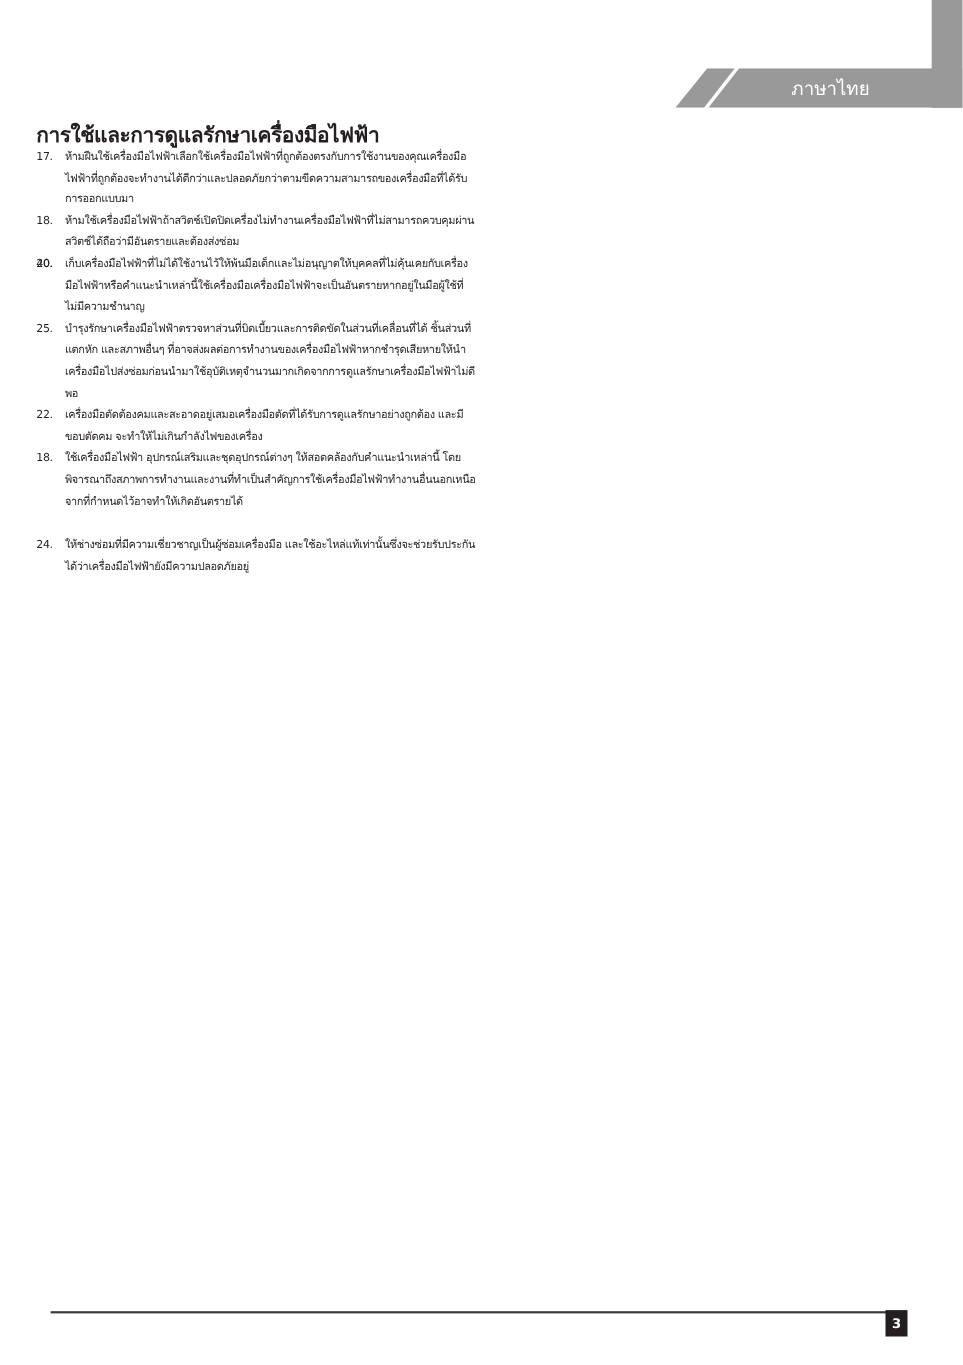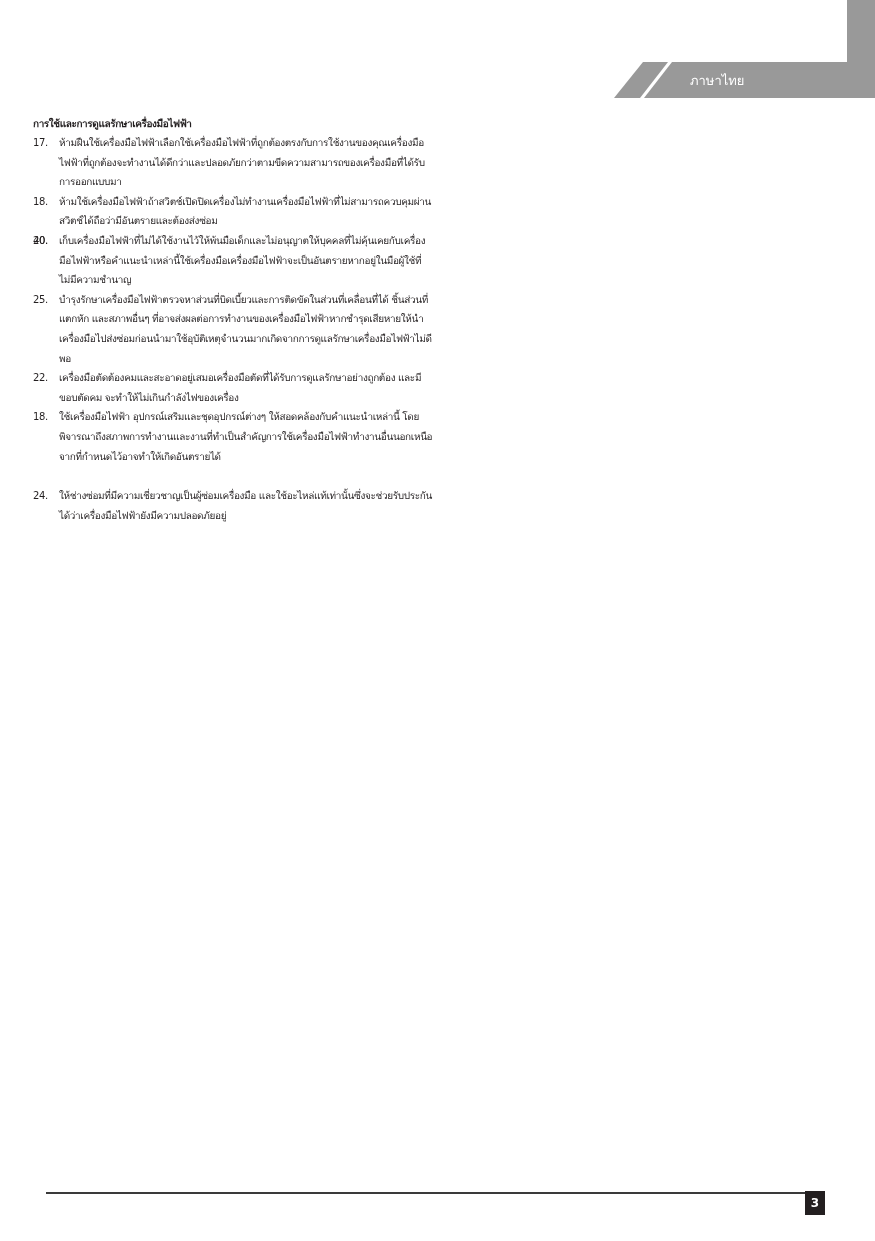--- a/index.html
+++ b/index.html
@@ -1,23 +1,23 @@
 <!DOCTYPE html>
 <html><head>
 <meta charset="utf-8">
 <style>
   html, body { margin:0; padding:0; background:#ffffff; }
   body { width:875px; height:1241px; position:relative; overflow:hidden;
          font-family:"DejaVu Sans", sans-serif; color:#231f20; }
   .vbar { position:absolute; left:847px; top:0; width:28px; height:98px; background:#999999; }
   .hband { position:absolute; left:0; top:62px; width:875px; height:36px; }
   .lang { position:absolute; left:690px; top:66px; width:130px; height:30px;
-          color:#ffffff; font-size:13px; line-height:30px; font-weight:300; }
+          color:#ffffff; font-size:17px; line-height:30px; text-align:center; font-weight:300; }
   .content { position:absolute; left:33px; top:114px; width:400px; }
-  .heading { font-weight:bold; font-size:10px; line-height:19px; letter-spacing:-0.4px; margin:0; }
+  .heading { font-weight:bold; font-size:19px; line-height:19px; letter-spacing:-0.4px; margin:0; }
   .item { position:relative; padding-left:26px; font-size:10px; line-height:19.6px; letter-spacing:-0.35px; margin:0; }
   .item .num { position:absolute; left:0; top:0; }
   .gap { height:20px; }
   .rule { position:absolute; left:46px; top:1192px; width:760px; height:2px; background:#3a3a3a; }
   .pagenum { position:absolute; left:805px; top:1191px; width:20px; height:24px; background:#231f20;
              color:#ffffff; font-size:12px; font-weight:bold; text-align:center; line-height:24px; }
 </style>
 </head>
 <body>
 

